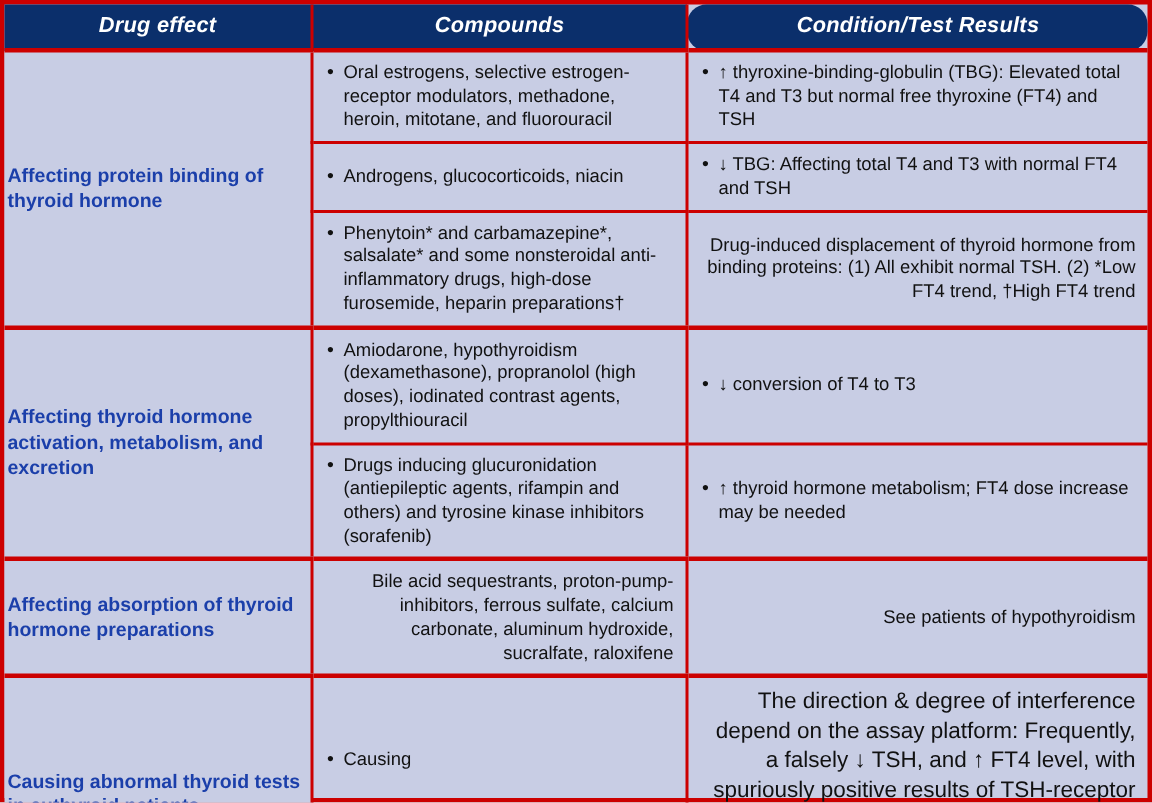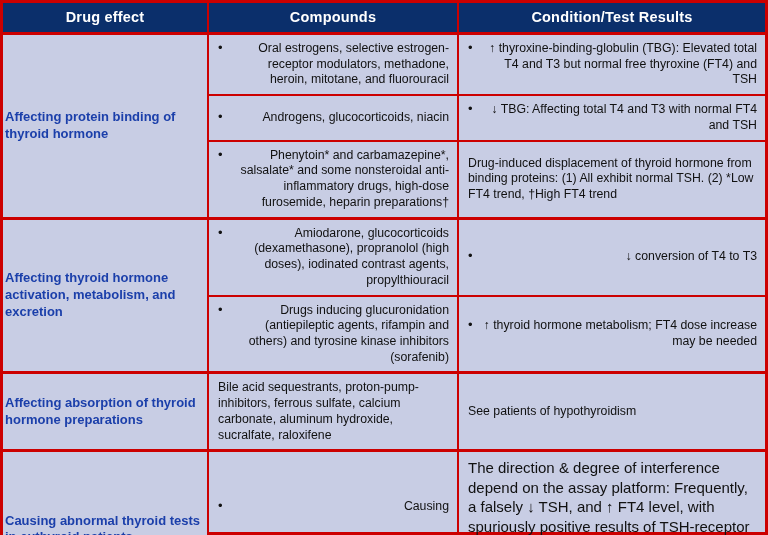--- a/index.html
+++ b/index.html
@@ -34,22 +34,23 @@
   thead th {
     background: #0b2f6b;
     color: #ffffff;
     font-size: 14.5px;
     font-weight: bold;
     text-align: center;
     padding: 6px 4px 7px 4px;
     border-right: 2px solid #cc0000;
     border-bottom: 3px solid #cc0000;
     letter-spacing: 0.2px;
-  }
-  thead th:last-child { border-right: none; }
+    font-style: italic;
+  }
+  thead th:last-child { border-right: none; border-radius: 13px; }
 
   td {
     vertical-align: middle;
     border-right: 2px solid #cc0000;
     border-bottom: 2px solid #cc0000;
     padding: 6px 8px 6px 9px;
     font-size: 12.3px;
     line-height: 1.28;
     color: #111111;
   }
@@ -70,31 +71,30 @@
   }
   .bullet-list {
     margin: 0;
     padding: 0;
     list-style: none;
   }
   .bullet-list li {
     position: relative;
     padding-left: 11px;
     margin: 0 0 2px 0;
-    text-align: right;
   }
   .bullet-list li:last-child { margin-bottom: 0; }
   .bullet-list li::before {
     content: "\2022";
     position: absolute;
     left: 0;
     top: -1px;
     font-size: 13px;
   }
-  .plain { margin: 0; }
+  .plain { margin: 0; text-align: right; }
   .note {
     font-size: 15px;
     line-height: 1.3;
   }
 </style>
 </head>
 <body>
 
 <div class="table-wrap">
   <table class="drug-table">
@@ -143,21 +143,21 @@
             </ul>
           </td>
           <td class="group-end">
             <p class="plain">Drug-induced displacement of thyroid hormone from binding proteins: (1) All exhibit normal TSH. (2) *Low FT4 trend, †High FT4 trend</p>
           </td>
         </tr>
         <tr>
           <td class="effect group-end" rowspan="2">Affecting thyroid hormone activation, metabolism, and excretion</td>
           <td>
             <ul class="bullet-list">
-              <li>Amiodarone, glucocorticoids (dexamethasone), propranolol (high doses), iodinated contrast agents, propylthiouracil</li>
+              <li>Amiodarone, hypothyroidism (dexamethasone), propranolol (high doses), iodinated contrast agents, propylthiouracil</li>
             </ul>
           </td>
           <td>
             <ul class="bullet-list">
               <li>↓ conversion of T4 to T3</li>
             </ul>
           </td>
         </tr>
         <tr>
           <td class="group-end">

